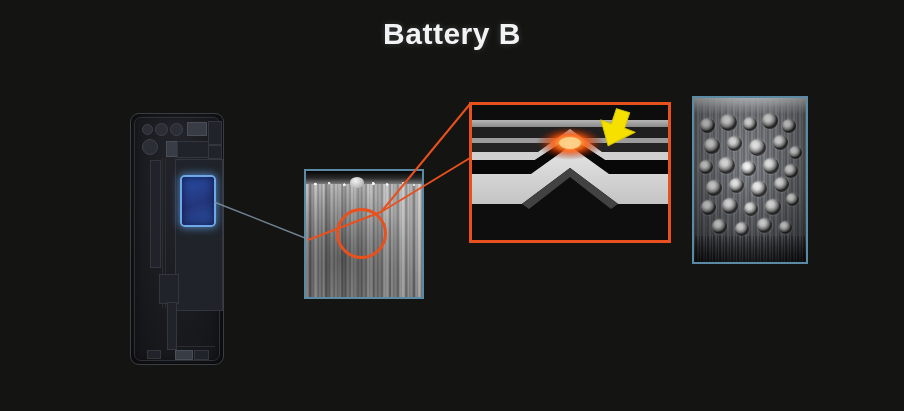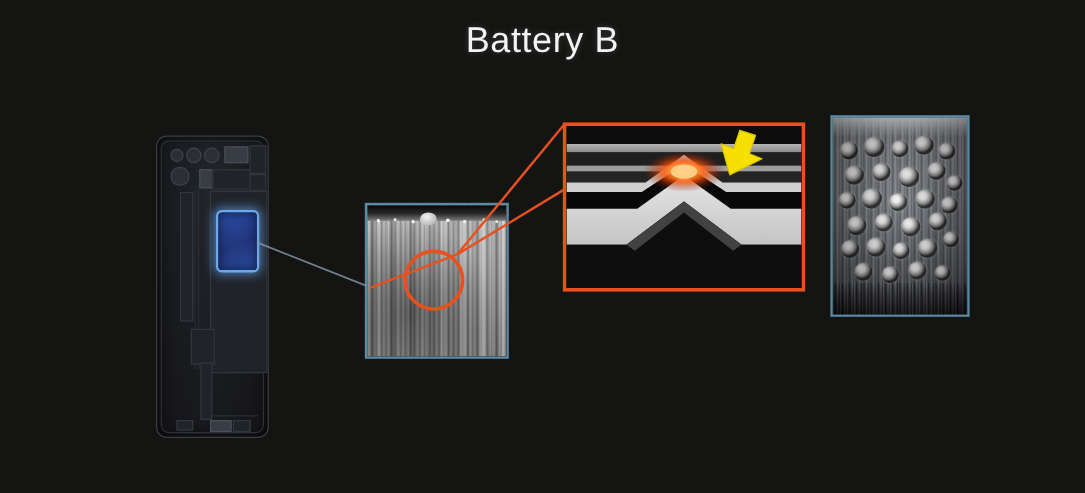--- a/index.html
+++ b/index.html
@@ -19,21 +19,21 @@
 
   
   #slide-title {
     position: absolute;
     left: 0;
     top: 17px;
     width: 904px;
     text-align: center;
     color: #f2f3f5;
     font-size: 30px;
-    font-weight: normal;
+    font-weight: bold;
     letter-spacing: 0.5px;
     text-shadow: 0 0 6px rgba(255,255,255,0.18);
   }
 
   
   #phone-xray {
     position: absolute;
     left: 130px;
     top: 113px;
     width: 92px;

